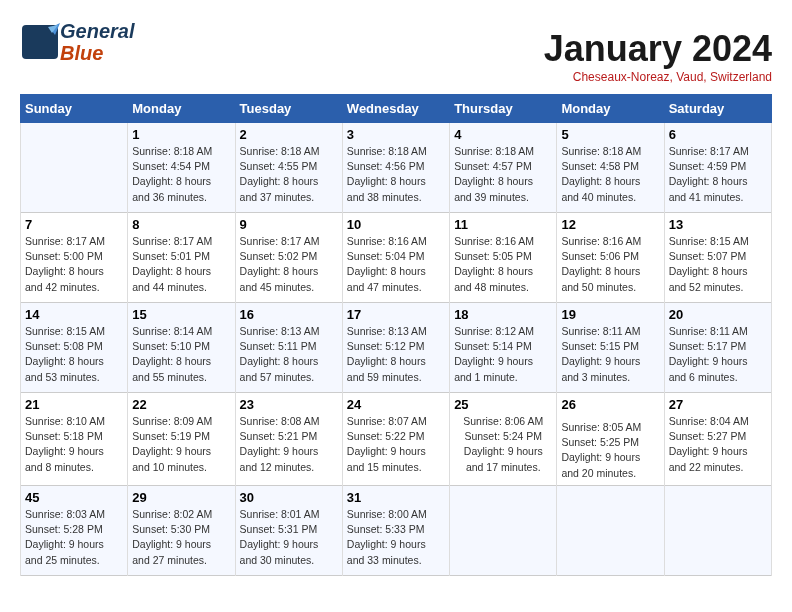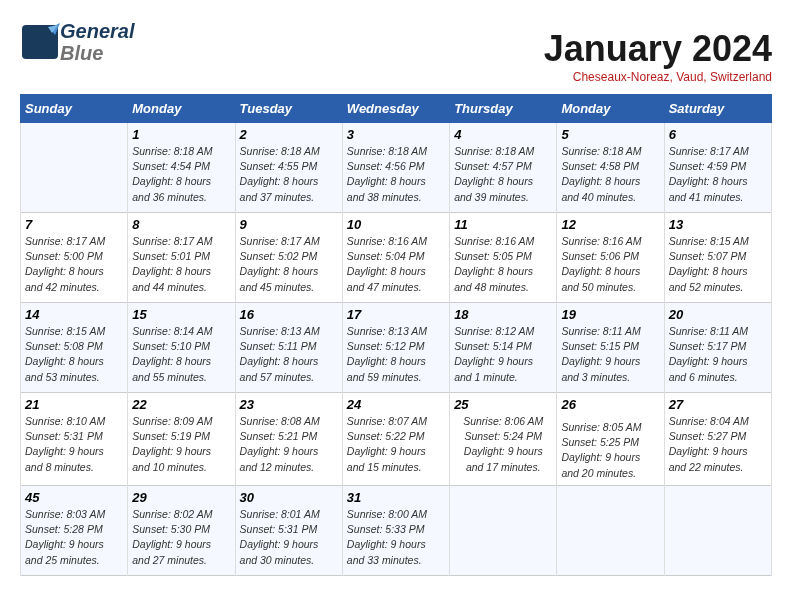--- a/index.html
+++ b/index.html
@@ -31,21 +31,20 @@
       color: #1a1a1a;
     }
     .location {
       font-size: 12px;
       color: #b91c1c;
     }
     table {
       width: 100%;
       border-collapse: collapse;
       font-size: 11px;
-      font-style: italic;
     }
     thead tr {
       background-color: #2b5fac;
       color: #fff;
     }
     thead th {
       padding: 6px 4px;
       text-align: left;
       font-size: 13px;
       font-weight: bold;
@@ -98,21 +97,21 @@
     <div class="logo-wrapper">
       <div class="logo-icon">
         <svg width="40" height="38" viewBox="0 0 40 38">
           <rect x="2" y="2" width="36" height="34" rx="4" fill="#1a3a5c"></rect>
           <polygon points="30,5 40,0 35,12" fill="#4a90d9"></polygon>
           <polygon points="28,4 38,2 32,10" fill="#7ab8e8"></polygon>
         </svg>
       </div>
       <div>
         <div style="font-size:20px;font-weight:bold;color:#1a3a5c;line-height:1.1">General</div>
-        <div style="font-size:20px;font-weight:bold;color:#737373;line-height:1.1">Blue</div>
+        <div style="font-size:20px;font-weight:bold;color:#c2410c;line-height:1.1">Blue</div>
       </div>
     </div>
   </div>
   <div class="title-block">
     <div class="month-title">January 2024</div>
     <div class="location">Cheseaux-Noreaz, Vaud, Switzerland</div>
   </div>
 </div>
 
 <table>
@@ -272,21 +271,21 @@
           <div class="day-info" style="white-space: pre-line;">Sunrise: 8:11 AM
 Sunset: 5:17 PM
 Daylight: 9 hours
 and 6 minutes.</div>
         </td>
       </tr>
       <tr>
         <td>
           <span class="day-num">21</span>
           <div class="day-info" style="white-space: pre-line;">Sunrise: 8:10 AM
-Sunset: 5:31 PM
+Sunset: 5:18 PM
 Daylight: 9 hours
 and 8 minutes.</div>
         </td>
         <td>
           <span class="day-num">22</span>
           <div class="day-info" style="white-space: pre-line;">Sunrise: 8:09 AM
 Sunset: 5:19 PM
 Daylight: 9 hours
 and 10 minutes.</div>
         </td>

